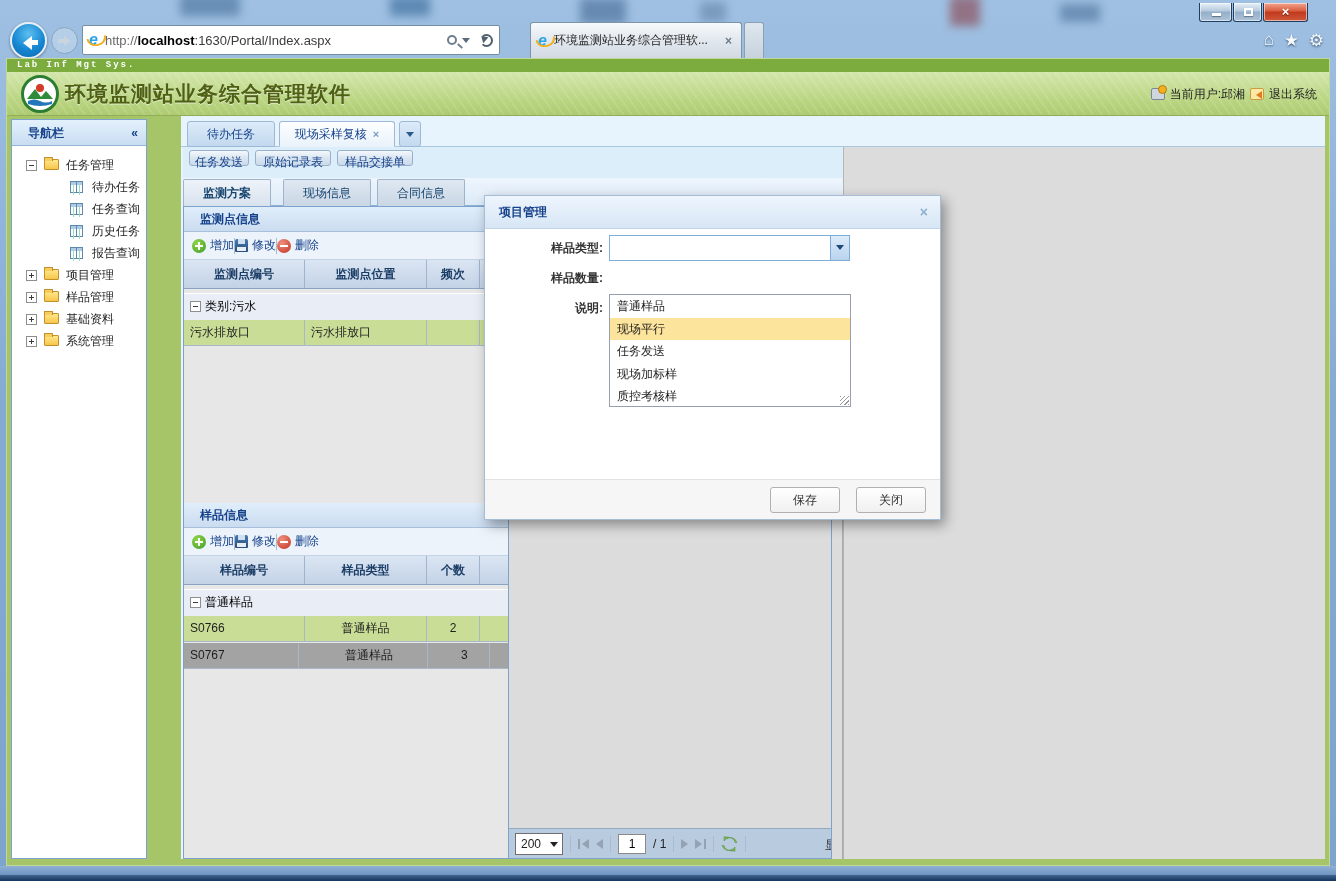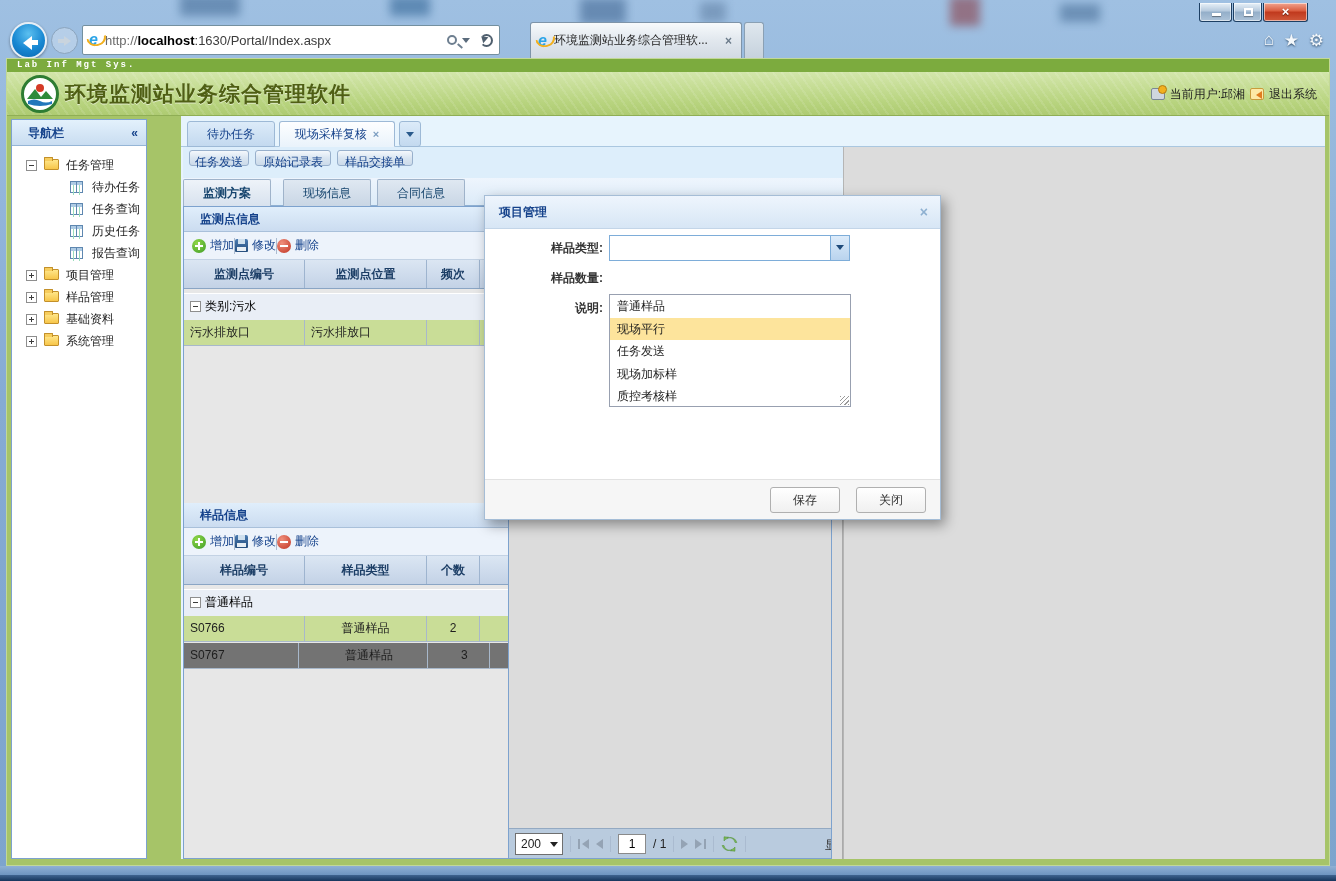--- a/index.html
+++ b/index.html
@@ -131,21 +131,21 @@
     background:linear-gradient(#dbe6f3, #c3d2e6); border-bottom:1px solid #8aa5c4; }
   .thead .c { height:100%; border-right:1px solid #9eb4cf; font-weight:bold; color:#1c3e66; text-align:center; line-height:28px; }
   .grouprow { position:absolute; left:0; width:100%; height:40px; background:#e9eef6; border-top:1px solid #fff;
     border-bottom:1px solid #c6cedb; line-height:25px; color:#000000; }
   .gexp { display:inline-block; width:11px; height:11px; border:1px solid #8e8e8e; background:#fff; position:relative; vertical-align:-2px; margin:0 4px 0 6px; }
   .gexp::before { content:""; position:absolute; left:2px; top:4px; width:5px; height:1px; background:#3c3c3c; }
   .drow { position:absolute; left:0; width:100%; height:26px; display:flex; border-bottom:1px solid #a8b8cb; }
   .drow .c { height:100%; border-right:1px solid #a8b8cb; line-height:25px; padding-left:6px; color:#1e1e1e; }
   .drow .c.ctr { text-align:center; padding-left:0; }
   .drow.sel { background:#c9dd97; }
-  .drow.alt { background:#737373;gap:12px; }
+  .drow.alt { background:#a3a3a3;gap:12px; }
 
   .pagebar { position:absolute; left:0; bottom:0; width:100%; height:30px; background:#b9cbde; border-top:1px solid #93a9c2;
     display:flex; align-items:center; padding-left:6px; gap:7px; overflow:hidden; }
   .psel { width:48px; height:22px; background:#fff; border:1px solid #6f6f6f; display:flex; align-items:center; padding-left:5px; position:relative; }
   .psel i { position:absolute; right:4px; top:8px; width:0; height:0; border:4px solid transparent; border-top:5px solid #222; }
   .pg-ico { width:0; height:0; border:5px solid transparent; }
   .pg-prev { border-right:7px solid #94a3b4; border-left:none; }
   .pg-next { border-left:7px solid #94a3b4; border-right:none; }
   .pg-bar { width:2px; height:10px; background:#94a3b4; }
   .pg-group { display:flex; align-items:center; gap:2px; }

